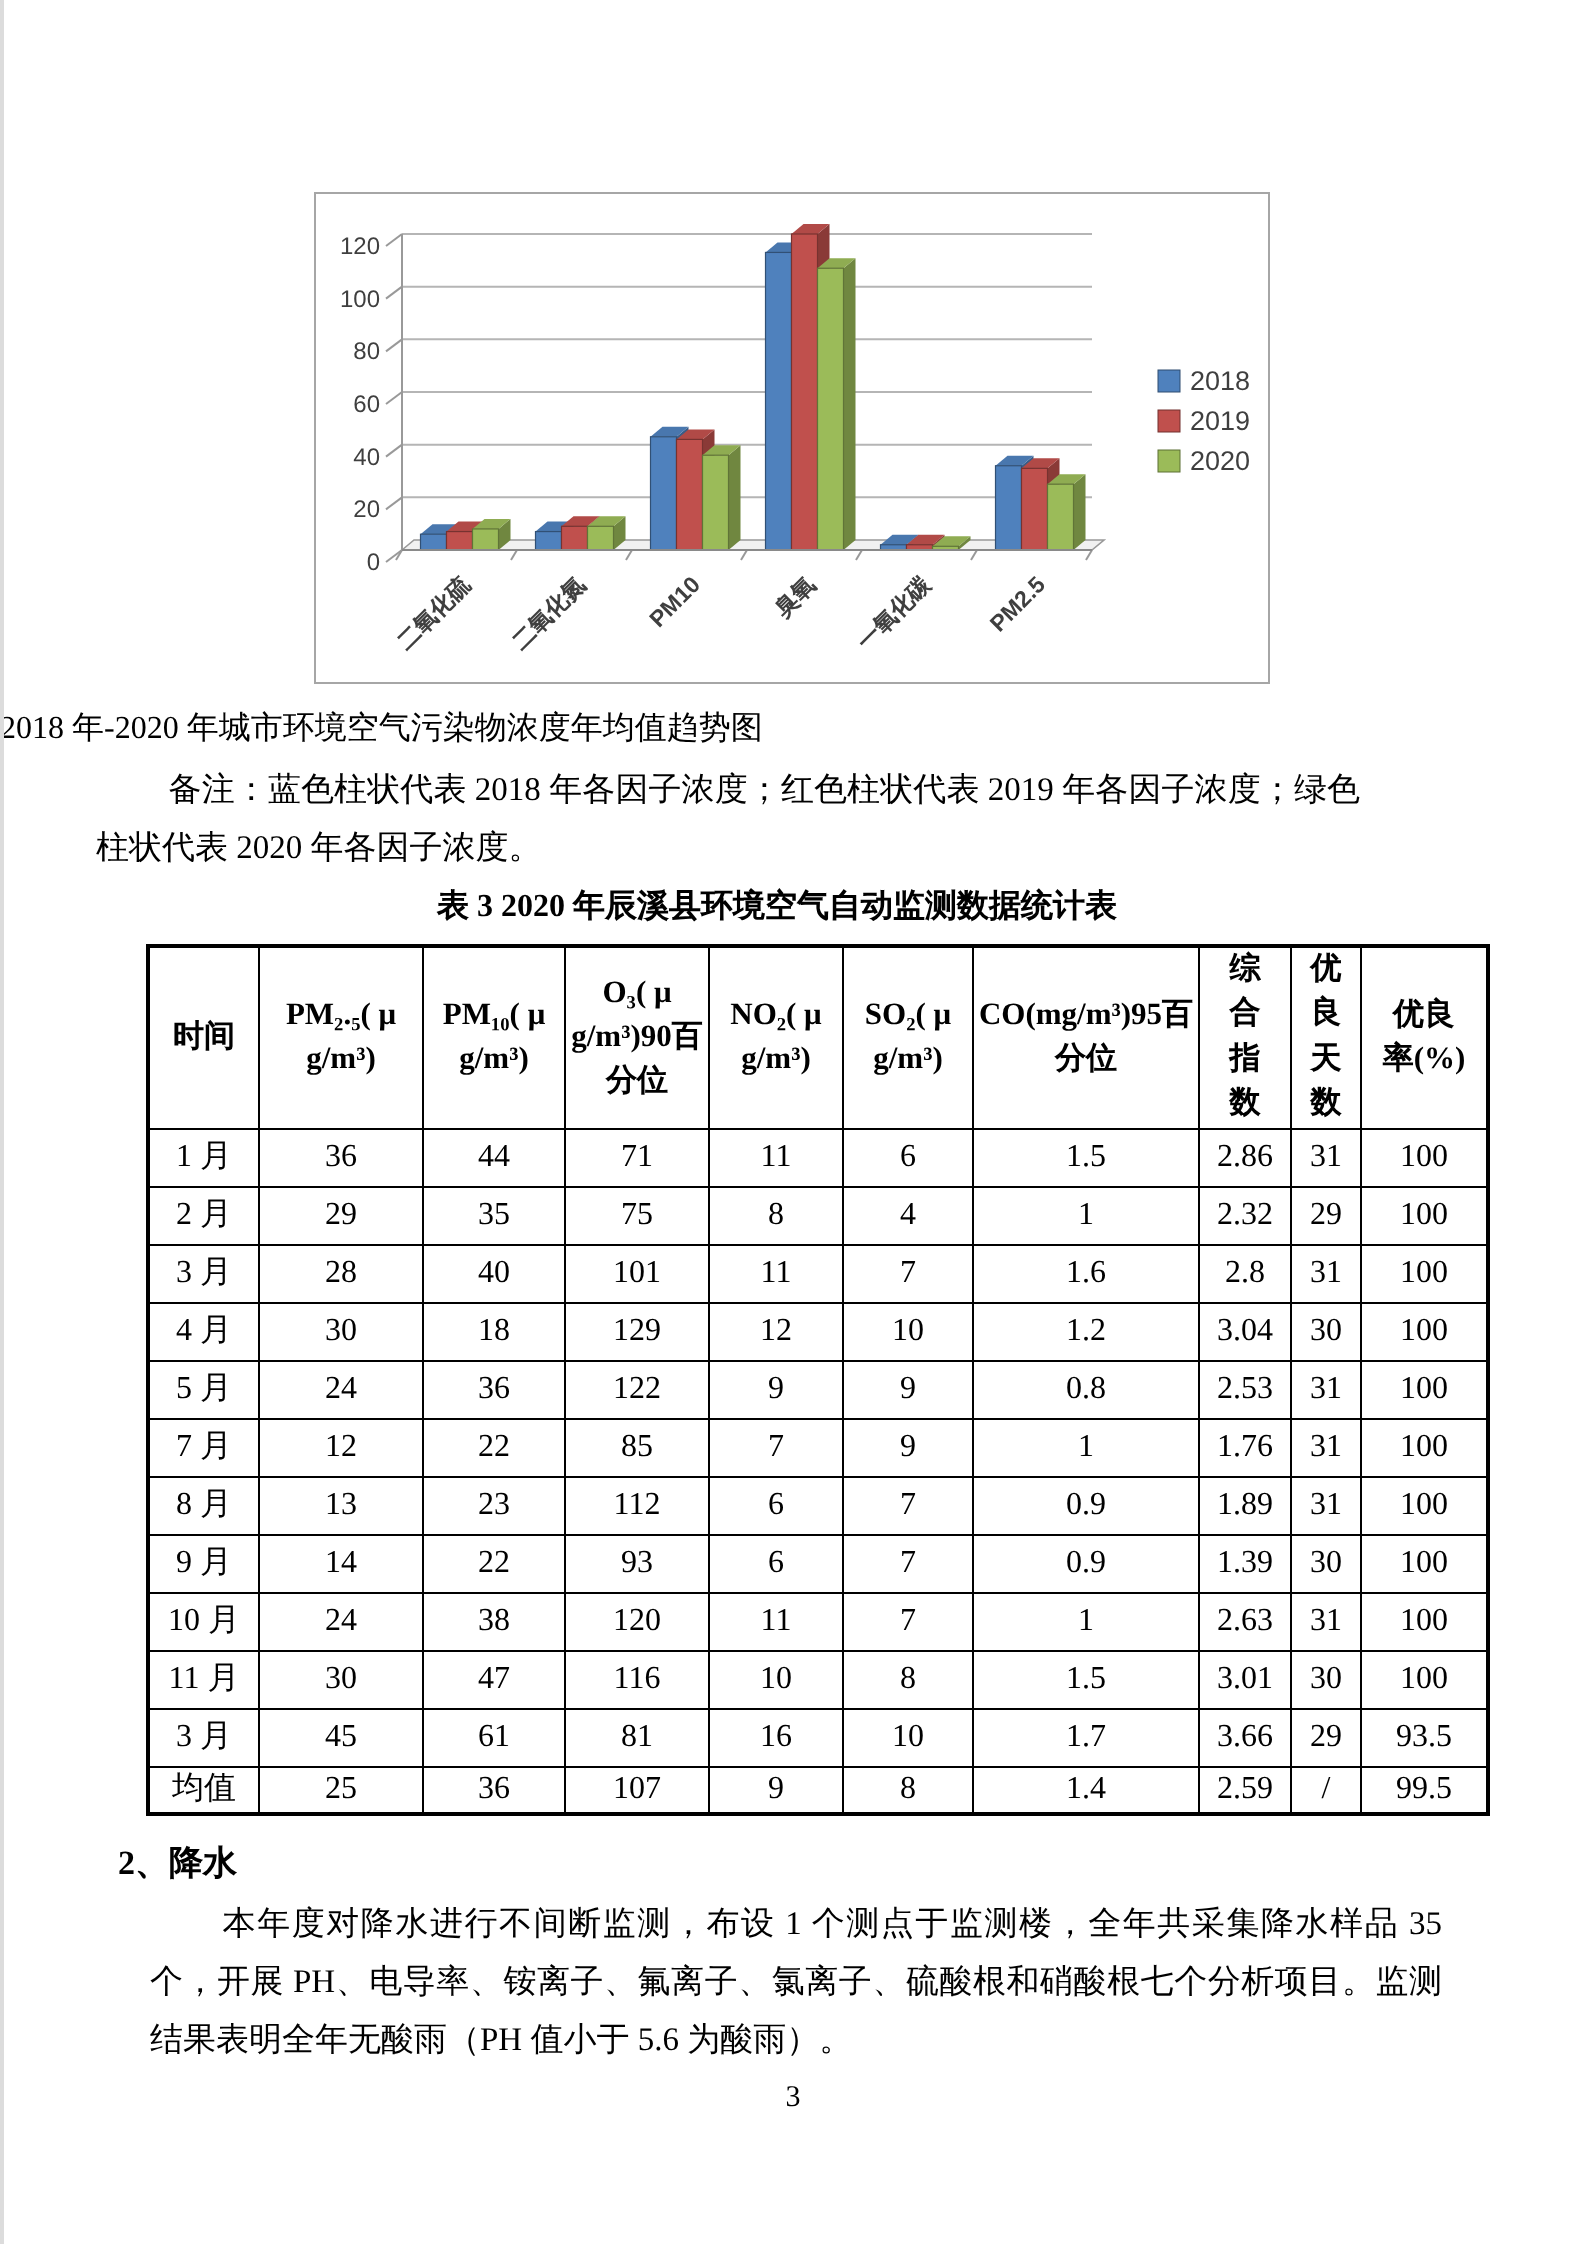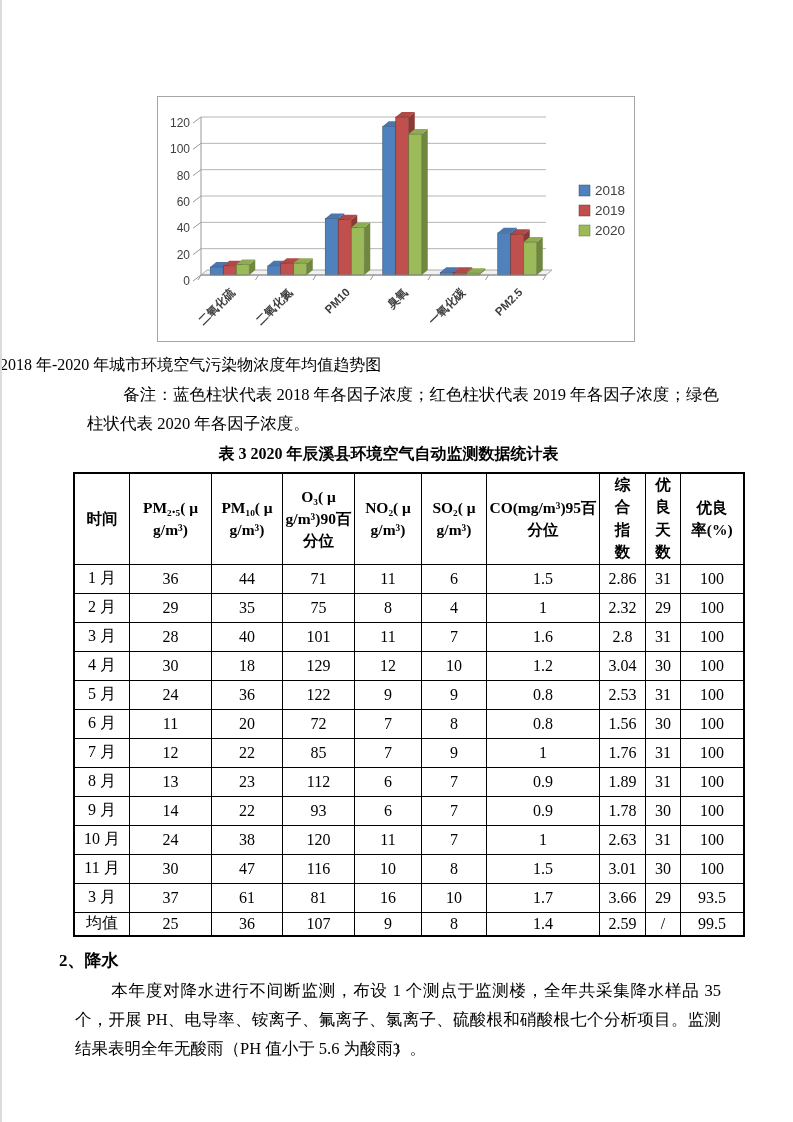--- a/index.html
+++ b/index.html
@@ -21,21 +21,21 @@
     border:1px solid #a6a6a6;
     background:#fff;
     box-sizing:content-box;
   }
   .chart-fig svg{display:block;width:476px;height:244px;}
   .ytick{font:12px "Liberation Sans","DejaVu Sans",sans-serif;fill:#3f3f3f;}
   .xlab{font:bold 11.5px "Liberation Sans","DejaVu Sans",sans-serif;fill:#3f3f3f;}
   .leg{font:13.5px "Liberation Sans","DejaVu Sans",sans-serif;fill:#3f3f3f;}
 
   .caption{margin:11px 0 0 0;text-align:left;font-size:16px;line-height:24px;}
-  .note{margin:3px 0 0 87px;width:632px;font-size:16.5px;line-height:29px;text-indent:2.2em;text-align:justify;}
+  .note{margin:3px 0 0 48px;width:632px;font-size:16.5px;line-height:29px;text-indent:2.2em;text-align:justify;}
   .table-title{margin:4px 16px 0 0;text-align:center;font-weight:bold;font-size:16px;line-height:24px;}
 
   
   .air-table{
     border-collapse:collapse;table-layout:fixed;
     width:641px;margin:6px 0 0 73px;
     font-size:16px;
     border:2px solid #000;
   }
   .air-table th,.air-table td{
@@ -280,32 +280,20 @@
           <td class="c2">36</td>
           <td class="c3">122</td>
           <td class="c4">9</td>
           <td class="c5">9</td>
           <td class="c6">0.8</td>
           <td class="c7">2.53</td>
           <td class="c8">31</td>
           <td class="c9">100</td>
         </tr>
         <tr>
-          <td class="c0">6 月</td>
-          <td class="c1">11</td>
-          <td class="c2">20</td>
-          <td class="c3">72</td>
-          <td class="c4">7</td>
-          <td class="c5">8</td>
-          <td class="c6">0.8</td>
-          <td class="c7">1.56</td>
-          <td class="c8">30</td>
-          <td class="c9">100</td>
-        </tr>
-        <tr>
           <td class="c0">7 月</td>
           <td class="c1">12</td>
           <td class="c2">22</td>
           <td class="c3">85</td>
           <td class="c4">7</td>
           <td class="c5">9</td>
           <td class="c6">1</td>
           <td class="c7">1.76</td>
           <td class="c8">31</td>
           <td class="c9">100</td>
@@ -323,21 +311,21 @@
           <td class="c9">100</td>
         </tr>
         <tr>
           <td class="c0">9 月</td>
           <td class="c1">14</td>
           <td class="c2">22</td>
           <td class="c3">93</td>
           <td class="c4">6</td>
           <td class="c5">7</td>
           <td class="c6">0.9</td>
-          <td class="c7">1.78</td>
+          <td class="c7">1.39</td>
           <td class="c8">30</td>
           <td class="c9">100</td>
         </tr>
         <tr>
           <td class="c0">10 月</td>
           <td class="c1">24</td>
           <td class="c2">38</td>
           <td class="c3">120</td>
           <td class="c4">11</td>
           <td class="c5">7</td>
@@ -353,21 +341,21 @@
           <td class="c3">116</td>
           <td class="c4">10</td>
           <td class="c5">8</td>
           <td class="c6">1.5</td>
           <td class="c7">3.01</td>
           <td class="c8">30</td>
           <td class="c9">100</td>
         </tr>
         <tr>
           <td class="c0">3 月</td>
-          <td class="c1">37</td>
+          <td class="c1">45</td>
           <td class="c2">61</td>
           <td class="c3">81</td>
           <td class="c4">16</td>
           <td class="c5">10</td>
           <td class="c6">1.7</td>
           <td class="c7">3.66</td>
           <td class="c8">29</td>
           <td class="c9">93.5</td>
         </tr>
         <tr>

